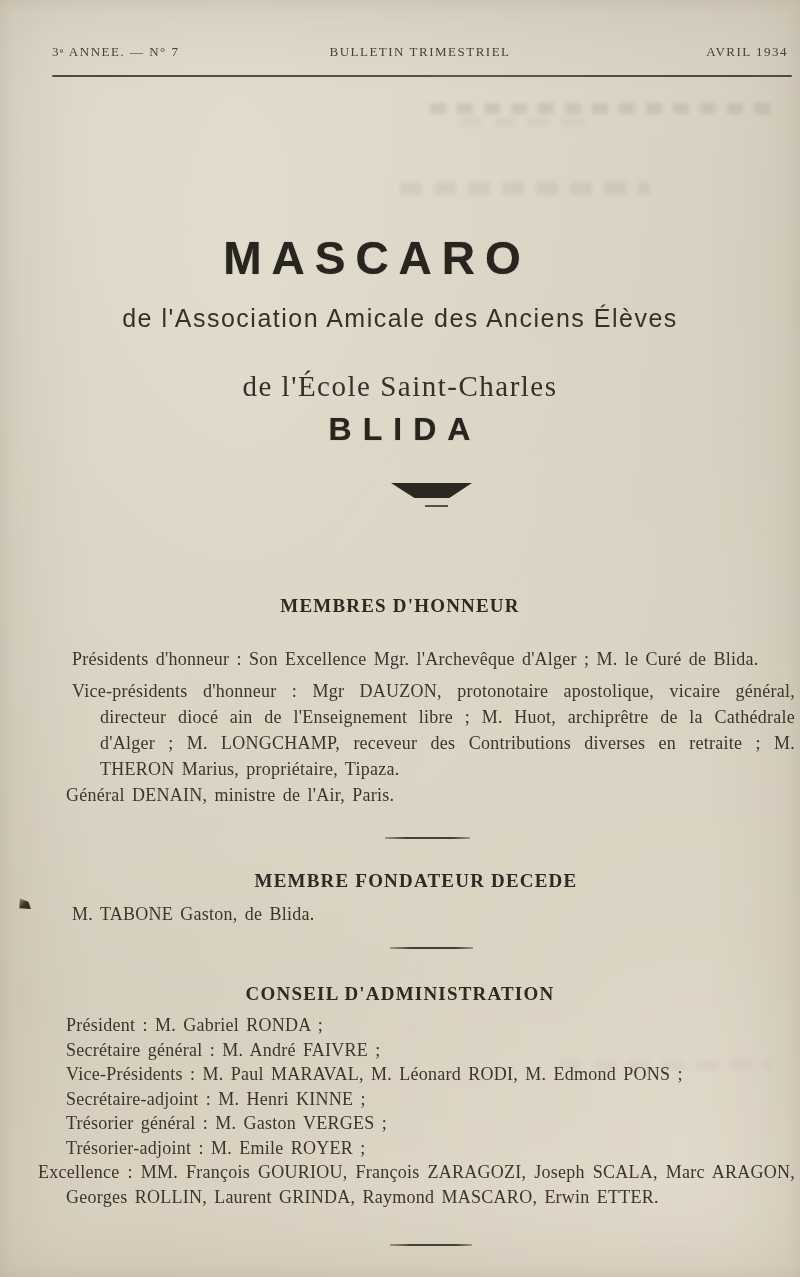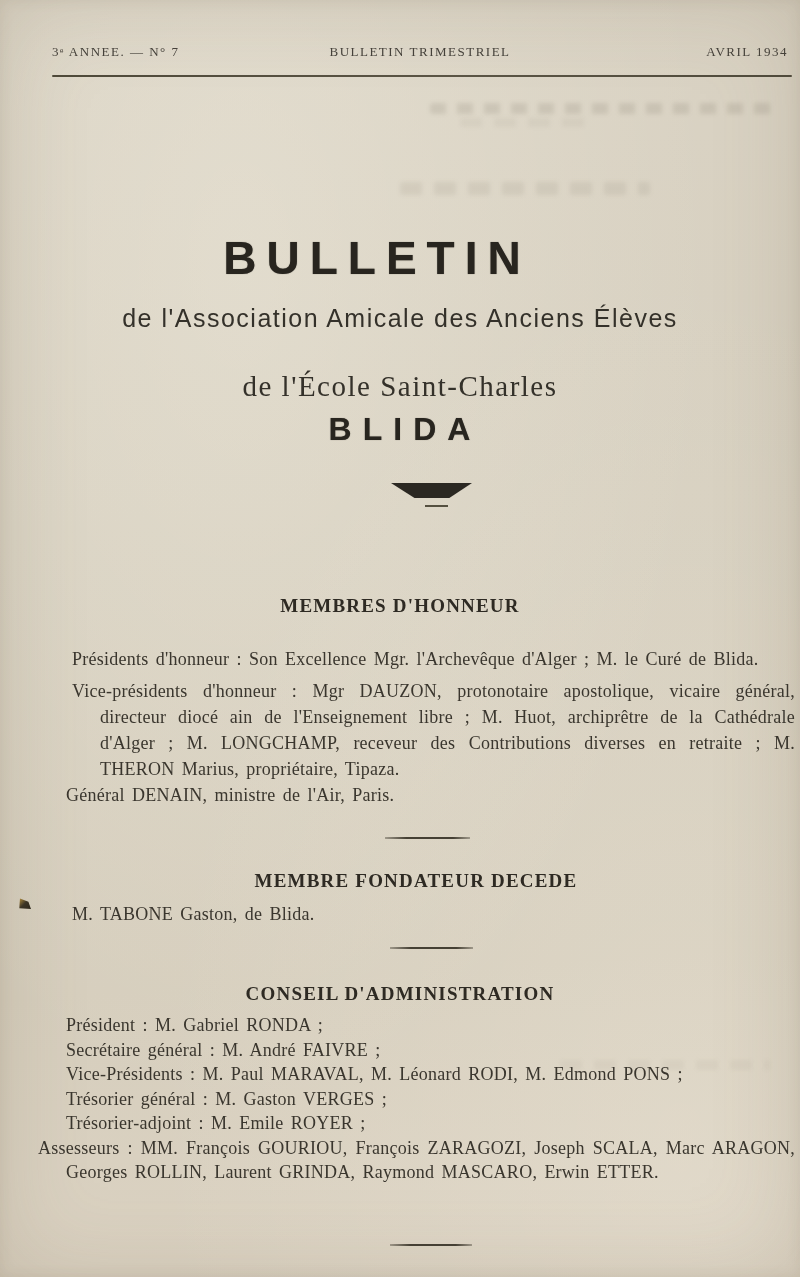--- a/index.html
+++ b/index.html
@@ -76,21 +76,21 @@
     <span class="rh-center">BULLETIN TRIMESTRIEL</span>
     <span class="rh-right">AVRIL 1934</span>
   </div>
   <div class="rule"></div>
 
   <div class="smudge sm-dash" style="top:103px;left:430px;width:350px;height:11px;"></div>
   <div class="smudge sm-soft" style="top:182px;left:400px;width:250px;height:13px;"></div>
   <div class="smudge sm-soft" style="top:118px;left:460px;width:130px;height:9px;opacity:.35;"></div>
   <div class="smudge sm-soft" style="top:1060px;left:560px;width:210px;height:10px;opacity:.3;"></div>
 
-  <div class="mast-title">BULLETIN</div>
+  <div class="mast-title">MASCARO</div>
   <div class="mast-sub1">de l'Association Amicale des Anciens Élèves</div>
   <div class="mast-sub2">de l'École Saint-Charles</div>
   <div class="mast-city">BLIDA</div>
   <div class="ornament"></div>
   <div class="ornament-tail"></div>
 
   <div class="sec-heading h1">MEMBRES D'HONNEUR</div>
   <div class="bodyblock b1">
     <p class="para hang">Présidents d'honneur : Son Excellence Mgr. l'Archevêque d'Alger ; M. le Curé de Blida.</p>
     <p class="para hang gap">Vice-présidents d'honneur : Mgr DAUZON, protonotaire apostolique, vicaire général, directeur diocé ain de l'Enseignement libre ; M. Huot, archiprêtre de la Cathédrale d'Alger ; M. LONGCHAMP, receveur des Contributions diverses en retraite ; M. THERON Marius, propriétaire, Tipaza.</p>
@@ -105,20 +105,21 @@
     <p class="para flush">M. TABONE Gaston, de Blida.</p>
   </div>
 
   <div class="divider d2"></div>
 
   <div class="sec-heading h3">CONSEIL D'ADMINISTRATION</div>
   <div class="bodyblock council">
     <p class="council-line">Président : M. Gabriel RONDA ;</p>
     <p class="council-line">Secrétaire général : M. André FAIVRE ;</p>
     <p class="council-line">Vice-Présidents : M. Paul MARAVAL, M. Léonard RODI, M. Edmond PONS ;</p>
+    <p class="council-line">Secrétaire-adjoint : M. Henri KINNE ;</p>
     <p class="council-line">Trésorier général : M. Gaston VERGES ;</p>
     <p class="council-line">Trésorier-adjoint : M. Emile ROYER ;</p>
-    <p class="council-line council-wrap hang">Assesseurs : MM. François GOURIOU, François ZARAGOZI, Joseph SCALA, Marc ARAGON, Georges ROLLIN, Laurent GRINDA, Raymond MASCARO, Erwin ETTER.</p>
+    <p class="council-line council-wrap hang">Excellence : MM. François GOURIOU, François ZARAGOZI, Joseph SCALA, Marc ARAGON, Georges ROLLIN, Laurent GRINDA, Raymond MASCARO, Erwin ETTER.</p>
   </div>
 
   <div class="divider d3"></div>
 
 </div>
 
 </body></html>

